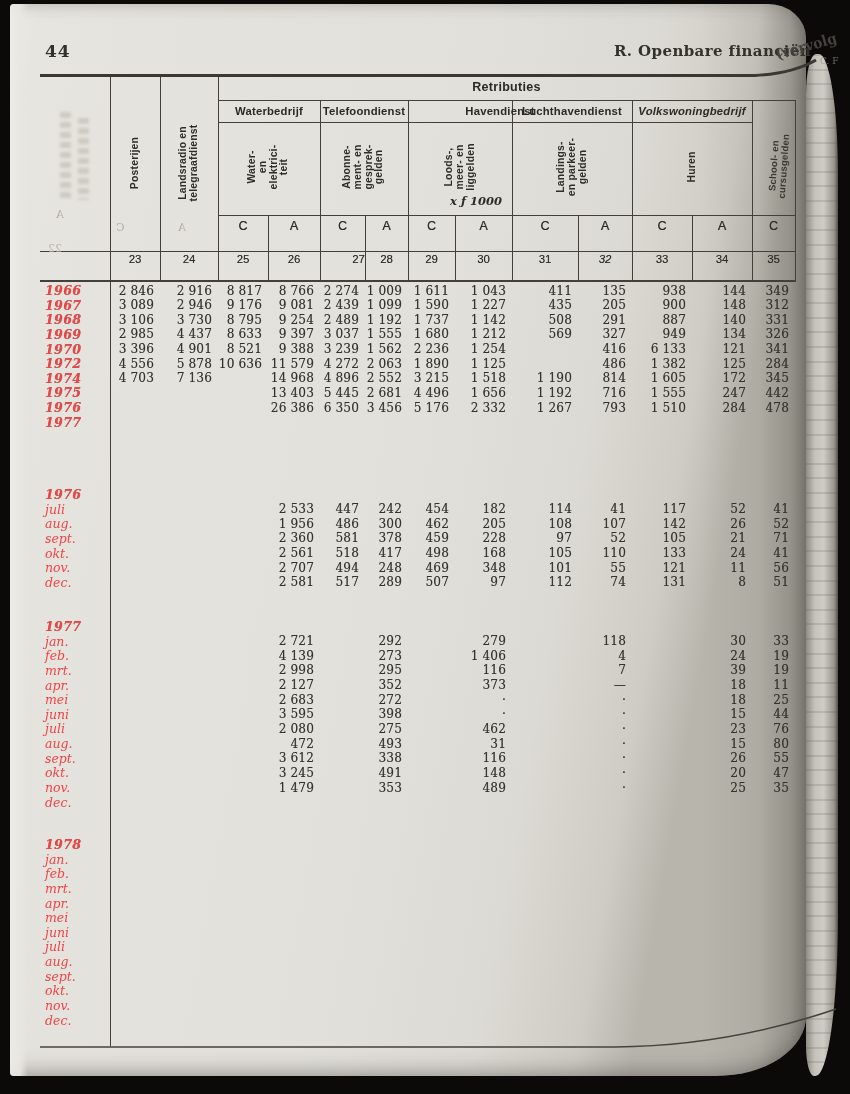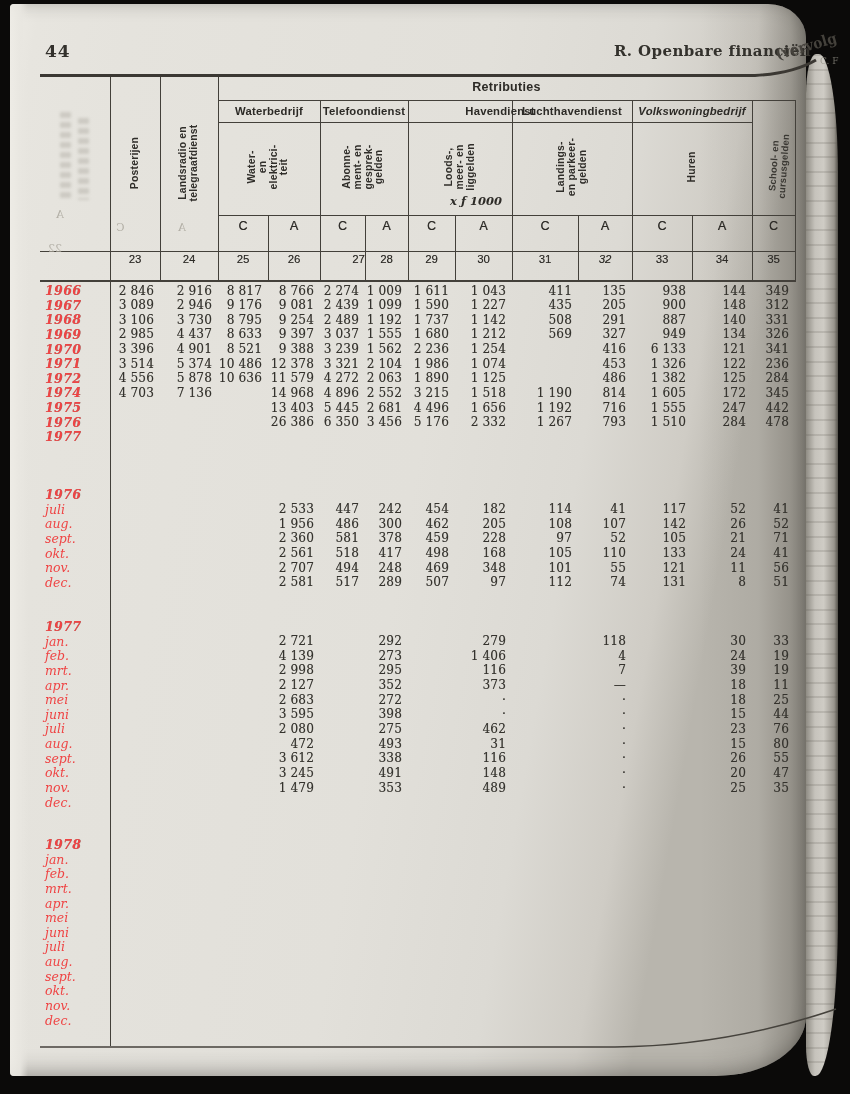--- a/index.html
+++ b/index.html
@@ -227,36 +227,20 @@
           <div class="tcell">1 562</div>
           <div class="tcell">2 236</div>
           <div class="tcell">1 254</div>
           <div class="tcell"></div>
           <div class="tcell">416</div>
           <div class="tcell">6 133</div>
           <div class="tcell">121</div>
           <div class="tcell">341</div>
         </div>
         <div class="trow" style="grid-template-columns: 70px 50px 58px 50px 52px 45px 43px 47px 57px 66px 54px 60px 60px 43px;">
-          <div class="tlabel year">1971</div>
-          <div class="tcell">3 514</div>
-          <div class="tcell">5 374</div>
-          <div class="tcell">10 486</div>
-          <div class="tcell">12 378</div>
-          <div class="tcell">3 321</div>
-          <div class="tcell">2 104</div>
-          <div class="tcell">1 986</div>
-          <div class="tcell">1 074</div>
-          <div class="tcell"></div>
-          <div class="tcell">453</div>
-          <div class="tcell">1 326</div>
-          <div class="tcell">122</div>
-          <div class="tcell">236</div>
-        </div>
-        <div class="trow" style="grid-template-columns: 70px 50px 58px 50px 52px 45px 43px 47px 57px 66px 54px 60px 60px 43px;">
           <div class="tlabel year">1972</div>
           <div class="tcell">4 556</div>
           <div class="tcell">5 878</div>
           <div class="tcell">10 636</div>
           <div class="tcell">11 579</div>
           <div class="tcell">4 272</div>
           <div class="tcell">2 063</div>
           <div class="tcell">1 890</div>
           <div class="tcell">1 125</div>
           <div class="tcell"></div>

